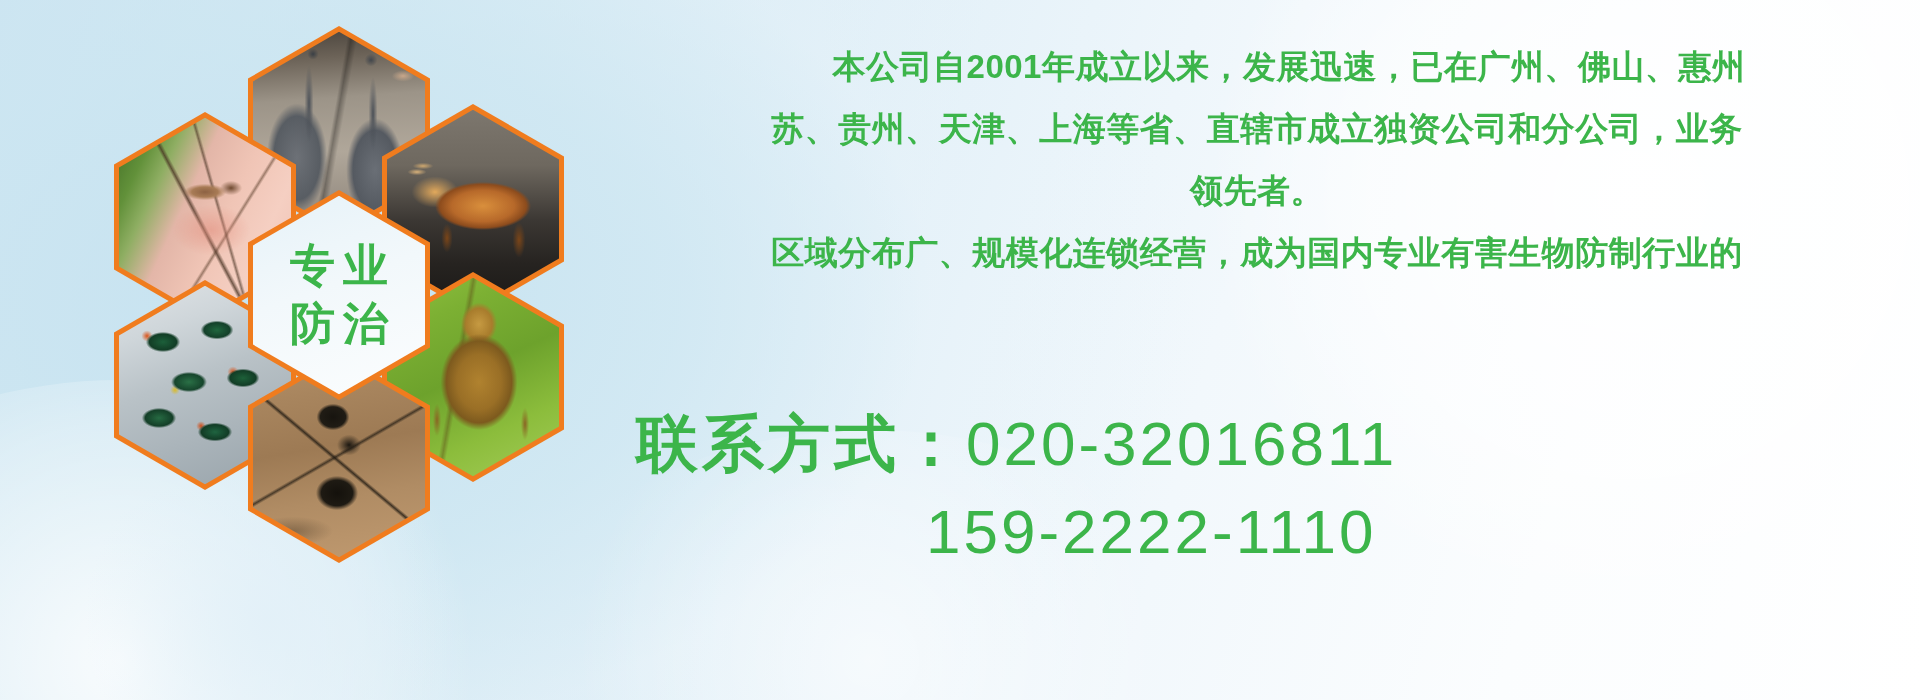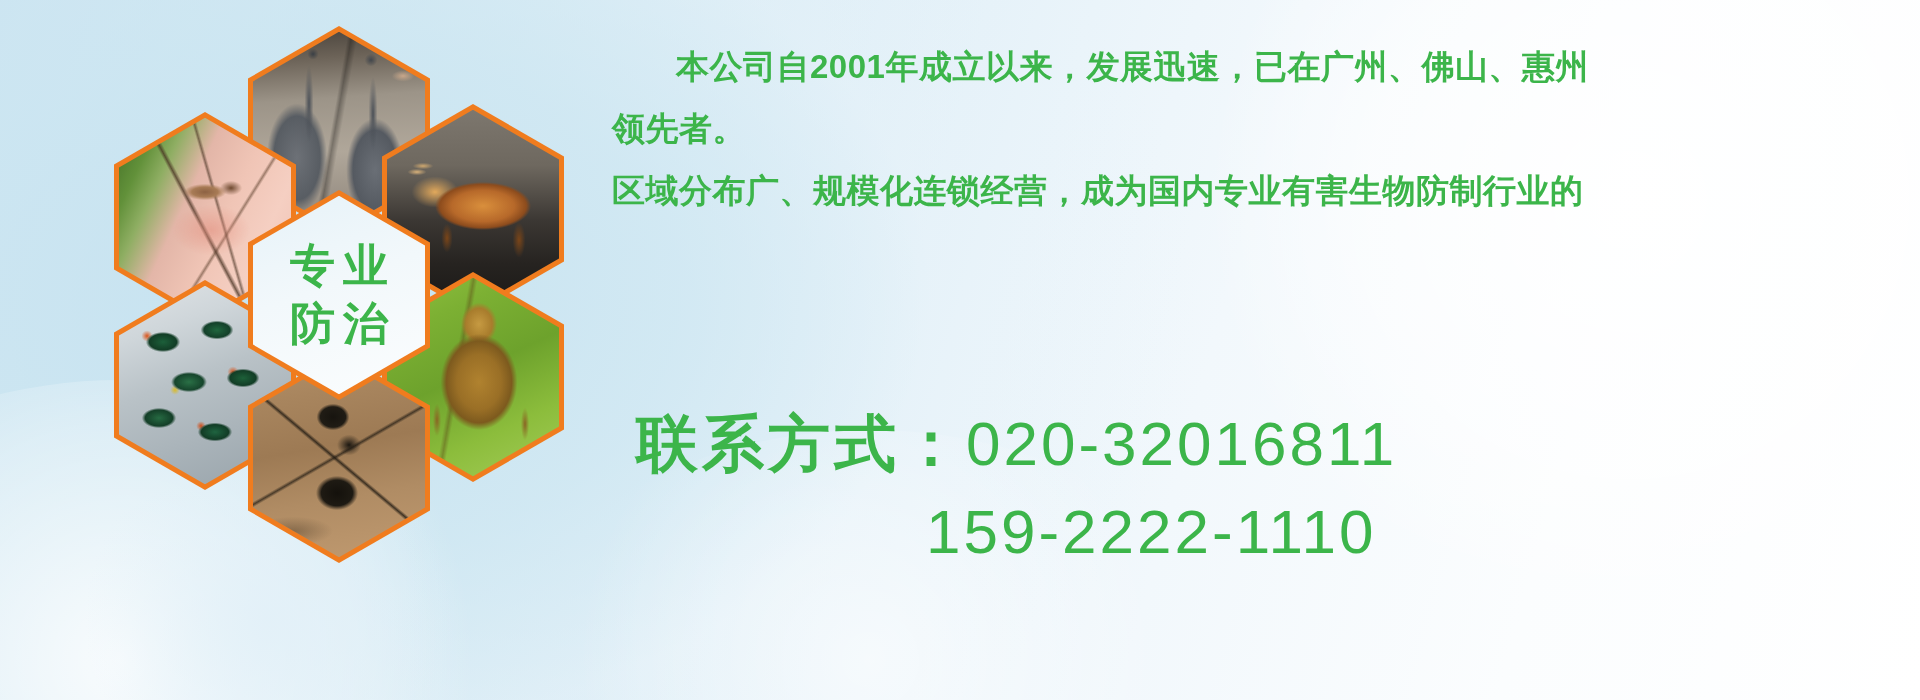--- a/index.html
+++ b/index.html
@@ -226,20 +226,21 @@
     left: 612px;
     top: 36px;
     width: 1290px;
   }
   #intro-paragraph {
     color: #3cb54a;
     font-size: 33px;
     font-weight: 700;
     line-height: 62px;
     letter-spacing: 0.5px;
+    text-align: center;
   }
   #intro-paragraph .line {
     display: block;
     white-space: nowrap;
   }
   #intro-paragraph .line:first-child {
     text-indent: 64px;
   }
 
   #contact {
@@ -327,20 +328,21 @@
           <span class="label-line">防治</span>
         </div>
       </div>
     </div>
 
   </div>
 
   <div id="copy">
     <div id="intro-paragraph">
       <span class="line">本公司自2001年成立以来，发展迅速，已在广州、佛山、惠州</span>
+      <span class="line">苏、贵州、天津、上海等省、直辖市成立独资公司和分公司，业务</span>
       <span class="line">领先者。</span>
       <span class="line">区域分布广、规模化连锁经营，成为国内专业有害生物防制行业的</span>
     </div>
   </div>
 
   <div id="contact">
     <div class="contact-line primary">
       <span class="contact-label">联系方式：</span><span class="contact-number">020-32016811</span>
     </div>
     <div class="contact-line secondary">

